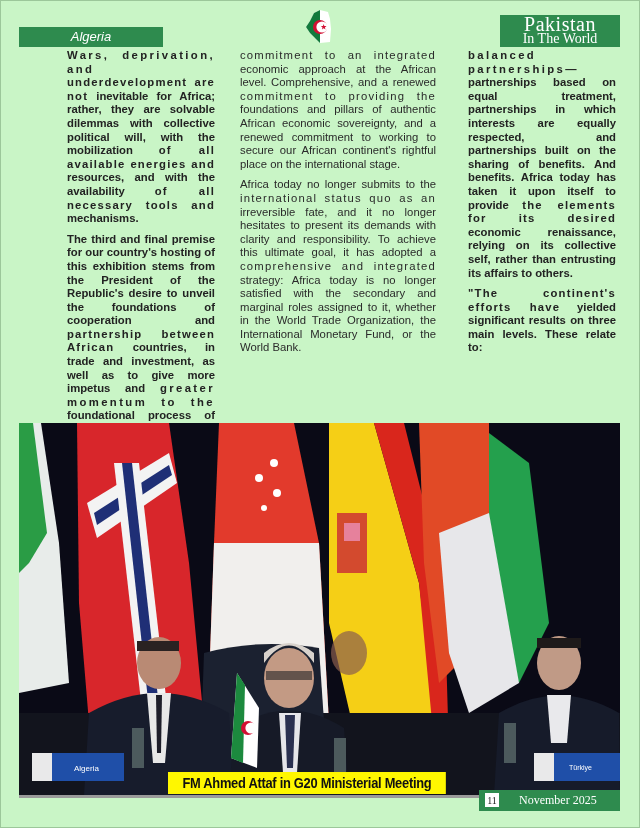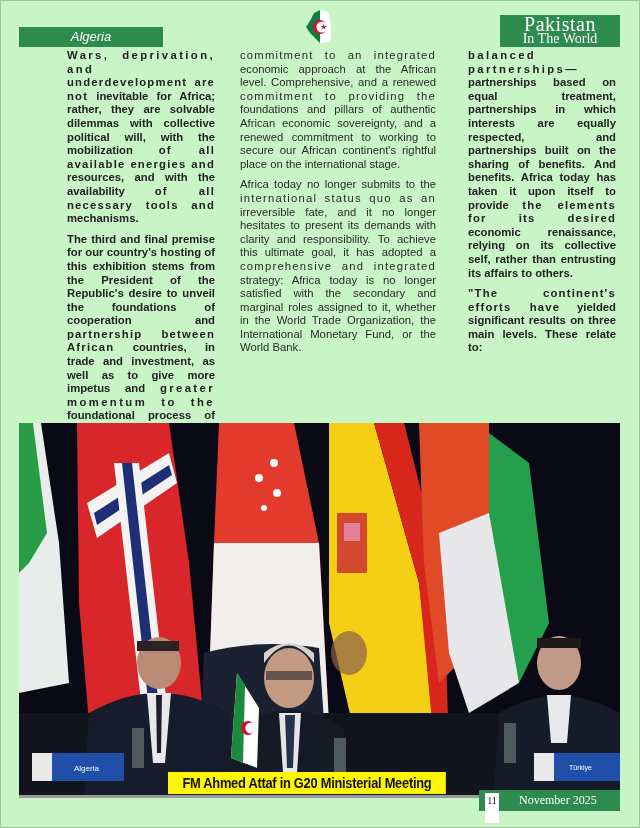--- a/index.html
+++ b/index.html
@@ -53,21 +53,21 @@
     background: #fff700; color: #111; font-weight: bold; font-size: 14px;
     text-align: center; line-height: 22px; letter-spacing: -0.3px;
     font-family: "Liberation Sans", sans-serif; transform: scaleX(0.92);
     transform-origin: left center;
   }
   .footer {
     position: absolute; left: 479px; top: 790px; width: 141px; height: 21px;
     background: #2e8b4e; color: #fff; font-family: "Liberation Serif", serif;
   }
   .footer .num {
-    position: absolute; left: 6px; top: 3px; width: 14px; height: 30px;
+    position: absolute; left: 6px; top: 3px; width: 14px; height: 14px;
     background: #fff; color: #222; font-size: 10px; text-align: center; line-height: 15px;
   }
   .footer .date { position: absolute; left: 40px; top: 3px; font-size: 12px; line-height: 15px; }
 </style>
 </head>
 <body>
 
 <div class="page-border"></div>
 
 <div class="section-tag">Algeria</div>

